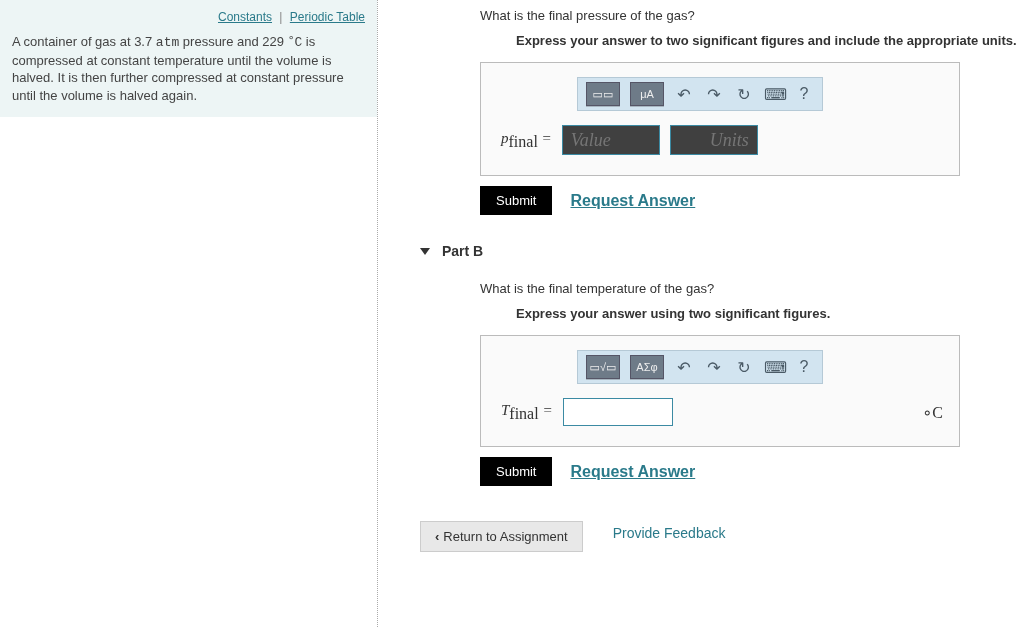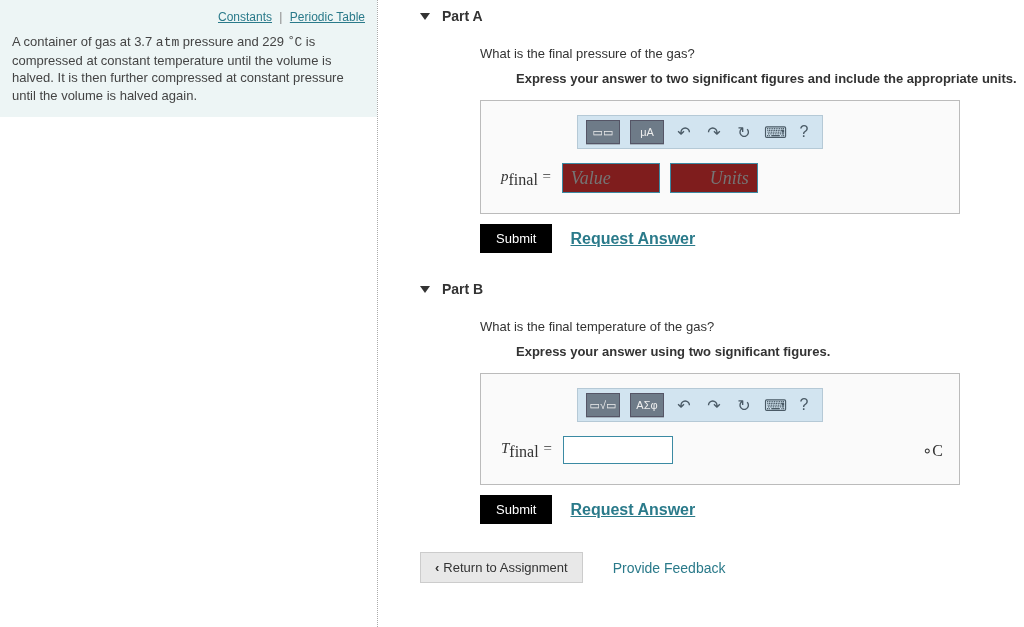--- a/index.html
+++ b/index.html
@@ -116,21 +116,21 @@
     }
     .var-label {
       font-style: italic;
       font-family: "Times New Roman", serif;
       font-size: 15px;
       margin-left: 4px;
     }
     .sub { font-size: 16px; vertical-align: sub; font-style: normal;}
     .value-input, .units-input {
       border: 1px solid #3b8aa3;
-      background: #7f1d1d;
+      background: #404040;
       height: 30px;
       padding: 2px 8px;
       font-family: "Times New Roman", serif;
       font-style: italic;
       font-size: 18px;
       color: #999;
     }
     .value-input { width: 98px; }
     .units-input { width: 88px; text-align: right; }
     .plain-input {
@@ -171,20 +171,21 @@
       gap: 30px;
       margin-top: 8px;
     }
     .return-btn {
       background: #e8e8e8;
       border: 1px solid #ccc;
       padding: 7px 14px;
       font-size: 13px;
       cursor: pointer;
       color: #333;
+      margin-top: 7px;
     }
     .return-btn .chev { font-weight: bold; margin-right: 4px; }
     .feedback-link {
       color: #2a7a8a;
       font-size: 14px;
       cursor: pointer;
     }
   </style>
 </head>
 <body>
@@ -198,24 +199,20 @@
     </div>
     <div class="problem-text">
       <span>A container of gas at 3.7 </span><span class="mono">atm</span><span> pressure and 229 </span><sup>∘</sup><span class="mono">C</span><span> is compressed at constant temperature until the volume is halved. It is then further compressed at constant pressure until the volume is halved again.</span>
     </div>
   </div>
 </div>
 
 <div class="right-pane">
 
   <div class="part">
-    <div class="part-header">
-      <span class="caret-down-icon"></span>
-      <span class="part-title">Part A</span>
-    </div>
     <div class="part-body">
       <div class="question">What is the final pressure of the gas?</div>
       <div class="instruct">Express your answer to two significant figures and include the appropriate units.</div>
 
       <div class="answer-box">
         <div class="toolbar">
           <span class="tb-btn">▭▭</span>
           <span class="tb-btn">μA</span>
           <span class="tb-icon">↶</span>
           <span class="tb-icon">↷</span>

